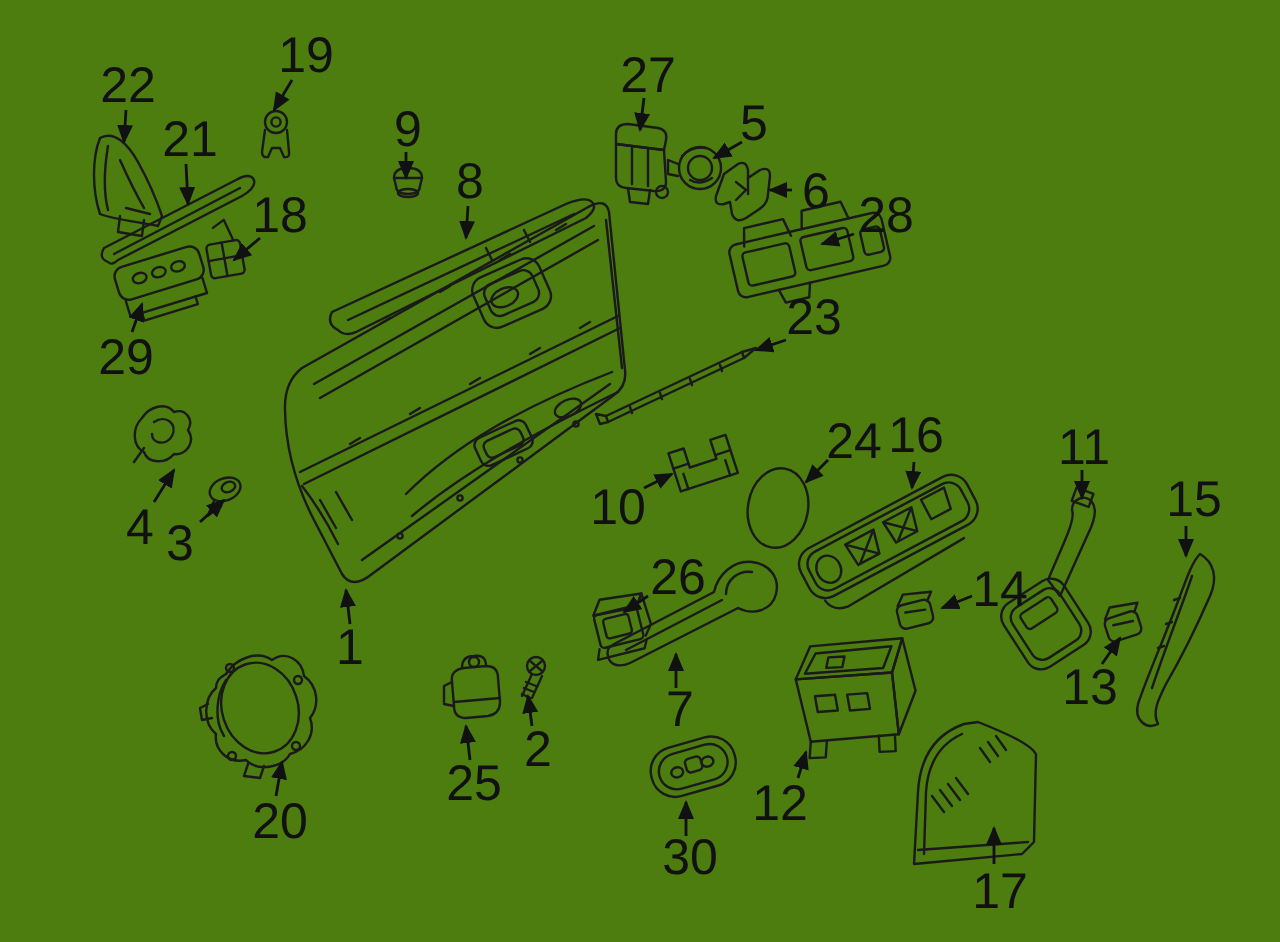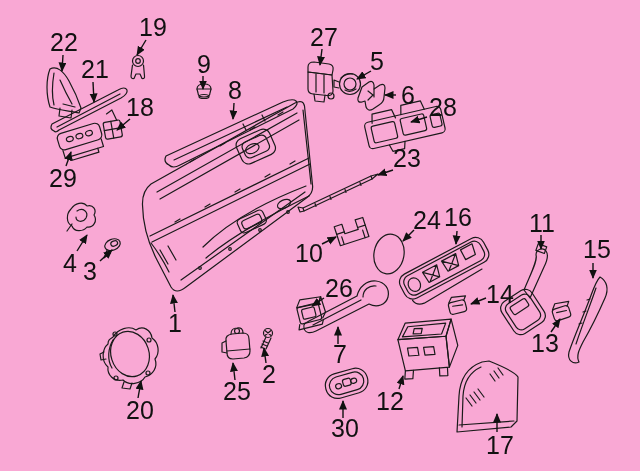--- a/index.html
+++ b/index.html
@@ -1,16 +1,16 @@
 <!DOCTYPE html>
 <html><head>
 <meta charset="utf-8">
 <style>
   html,body{margin:0;padding:0;background:#fff;}
-  .canvas{position:relative;width:640px;height:471px;background:#f9a8d4;overflow:hidden;}
+  .canvas{position:relative;width:640px;height:471px;background:#4d7c0f;overflow:hidden;}
   svg{display:block;}
   svg .art path, svg .art rect, svg .art circle, svg .art ellipse, svg .art line{
     stroke:#1a1a1a;stroke-width:1.2;fill:none;stroke-linecap:round;stroke-linejoin:round;
   }
   .callout-num{font:25px "Liberation Sans", sans-serif;fill:#111111;text-anchor:middle;}
   .callout-arrow{stroke:#111111;stroke-width:1.4;fill:none;}
 </style>
 </head>
 <body>
 

